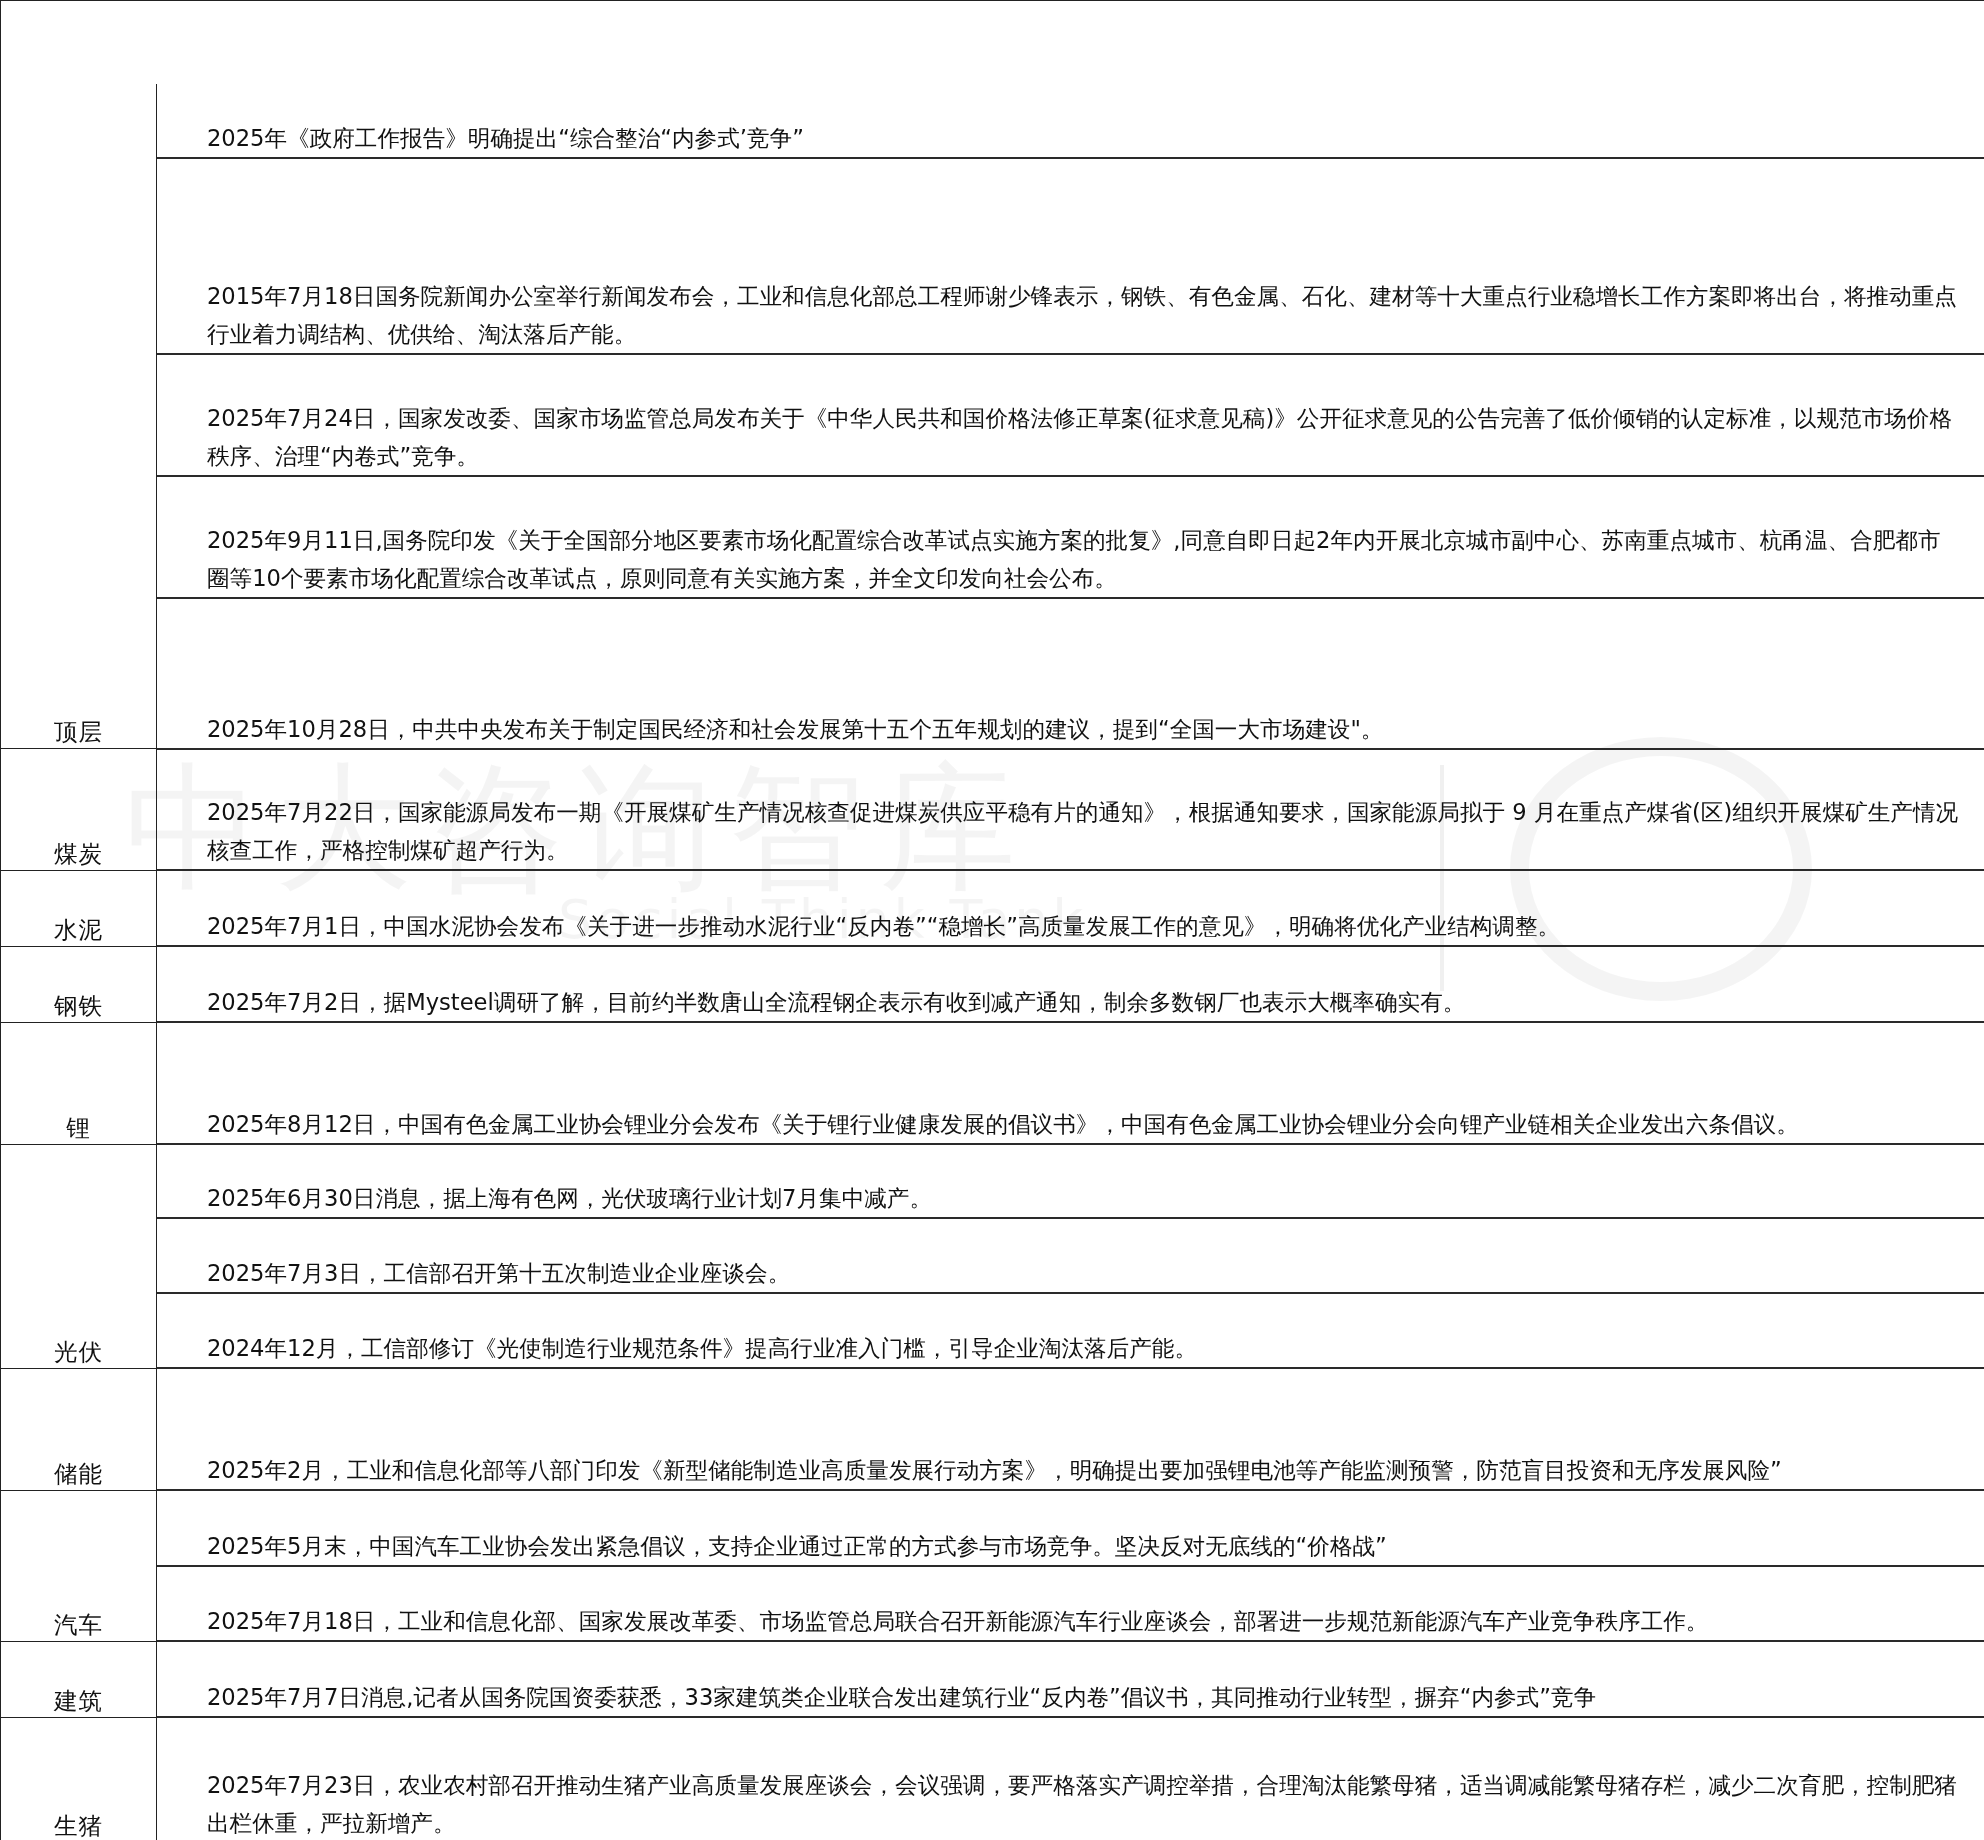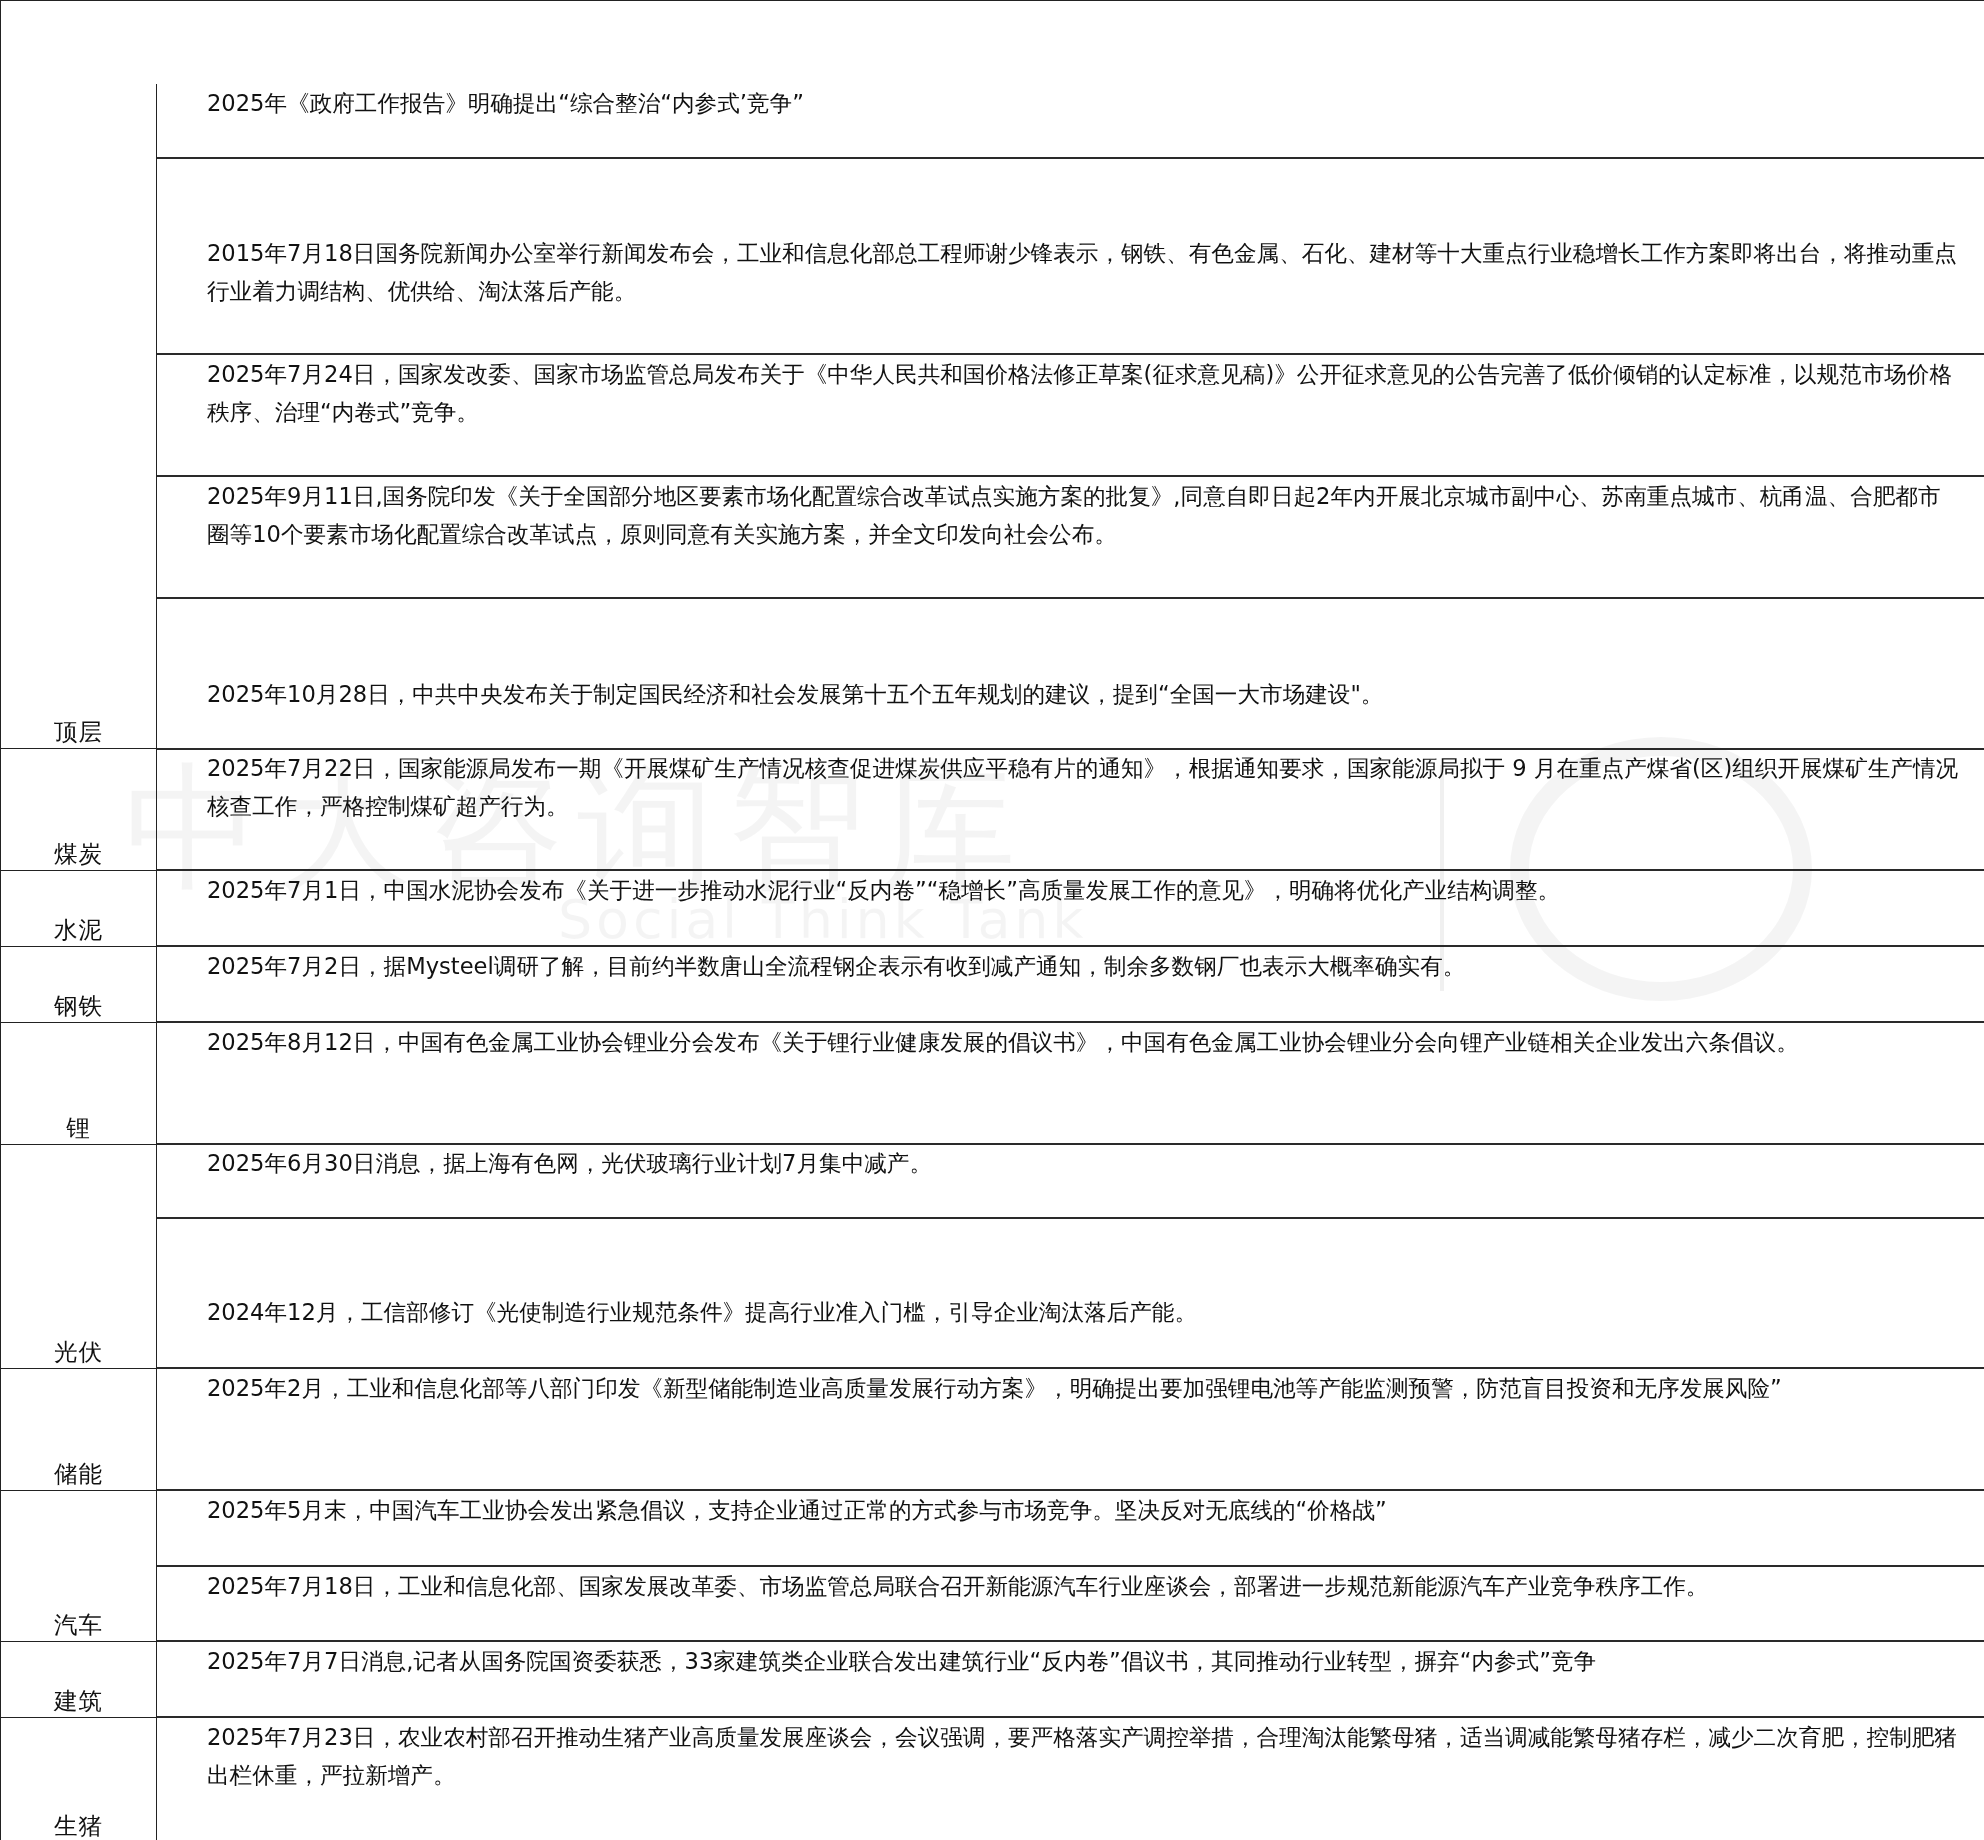--- a/index.html
+++ b/index.html
@@ -3,21 +3,21 @@
 <meta charset="utf-8">
 <style>
   html, body { margin: 0; padding: 0; background: #ffffff; }
   body { width: 1985px; height: 1841px; position: relative; overflow: hidden;
          font-family: "DejaVu Sans", "Liberation Sans", sans-serif; color: #111; }
   .table { position: absolute; left: 0; top: 0; width: 1985px; height: 1841px; border: 1.9px solid #222; box-sizing: border-box; }
   .header { position: absolute; left: 0; top: 0; width: 100%; height: 83px; background: #d9515d; border-bottom: 2.8px solid #222; box-sizing: border-box; }
   .header .hleft { position: absolute; left: 0; top: 0; width: 156px; height: 100%; border-right: 1.9px solid #222; box-sizing: border-box; }
   .header .htitle { position: absolute; left: 156px; right: 0; top: 0; height: 100%; display: flex; align-items: center; justify-content: center; color: #ffffff; font-size: 25.5px; }
   .cat { position: absolute; left: 0; width: 156px; border-right: 1.9px solid #222; border-bottom: 1.4px solid #222; box-sizing: border-box; display: flex; align-items: flex-end; justify-content: center; font-size: 23.6px; letter-spacing: 0.9px; }
-  .row { position: absolute; left: 156px; right: 0; border-bottom: 2.8px solid #2a2a2a; box-sizing: border-box; display: flex; align-items: flex-start; padding: 0 23.6px 0 50px; font-size: 22.6px; line-height: 38px; }
+  .row { position: absolute; left: 156px; right: 0; border-bottom: 2.8px solid #2a2a2a; box-sizing: border-box; display: flex; align-items: flex-end; padding: 0 23.6px 0 50px; font-size: 22.6px; line-height: 38px; }
   .row .txt { white-space: normal; word-break: break-all; }
   .wm { position: absolute; color: rgba(0,0,0,0.045); pointer-events: none; white-space: nowrap; }
   .wm-cn { left: 123px; top: 736px; font-size: 137px; font-weight: normal; letter-spacing: 14px; }
   .wm-en { left: 557px; top: 887px; font-size: 54px; letter-spacing: 3.8px; }
   .wm-logo { left: 1509px; top: 736px; width: 302px; height: 264px; border: 19px solid rgba(0,0,0,0.045); border-radius: 50%; box-sizing: border-box; }
   .wm-bar { left: 1439px; top: 764px; width: 3.8px; height: 226px; background: rgba(0,0,0,0.06); }
 </style>
 </head>
 <body>
 
@@ -83,20 +83,23 @@
     </div>
   <div class="row" style="top:946px;height:76px">
       <span class="txt">2025年7月2日，据Mysteel调研了解，目前约半数唐山全流程钢企表示有收到减产通知，制余多数钢厂也表示大概率确实有。</span>
     </div>
   <div class="row" style="top:1022px;height:122px">
       <span class="txt">2025年8月12日，中国有色金属工业协会锂业分会发布《关于锂行业健康发展的倡议书》，中国有色金属工业协会锂业分会向锂产业链相关企业发出六条倡议。</span>
     </div>
   <div class="row" style="top:1143px;height:75px">
       <span class="txt">2025年6月30日消息，据上海有色网，光伏玻璃行业计划7月集中减产。</span>
     </div>
+  <div class="row" style="top:1218px;height:75px">
+      <span class="txt">2025年7月3日，工信部召开第十五次制造业企业座谈会。</span>
+    </div>
   <div class="row" style="top:1292px;height:76px">
       <span class="txt">2024年12月，工信部修订《光使制造行业规范条件》提高行业准入门槛，引导企业淘汰落后产能。</span>
     </div>
   <div class="row" style="top:1368px;height:122px">
       <span class="txt">2025年2月，工业和信息化部等八部门印发《新型储能制造业高质量发展行动方案》，明确提出要加强锂电池等产能监测预警，防范盲目投资和无序发展风险”</span>
     </div>
   <div class="row" style="top:1490px;height:76px">
       <span class="txt">2025年5月末，中国汽车工业协会发出紧急倡议，支持企业通过正常的方式参与市场竞争。坚决反对无底线的“价格战”</span>
     </div>
   <div class="row" style="top:1566px;height:75px">

